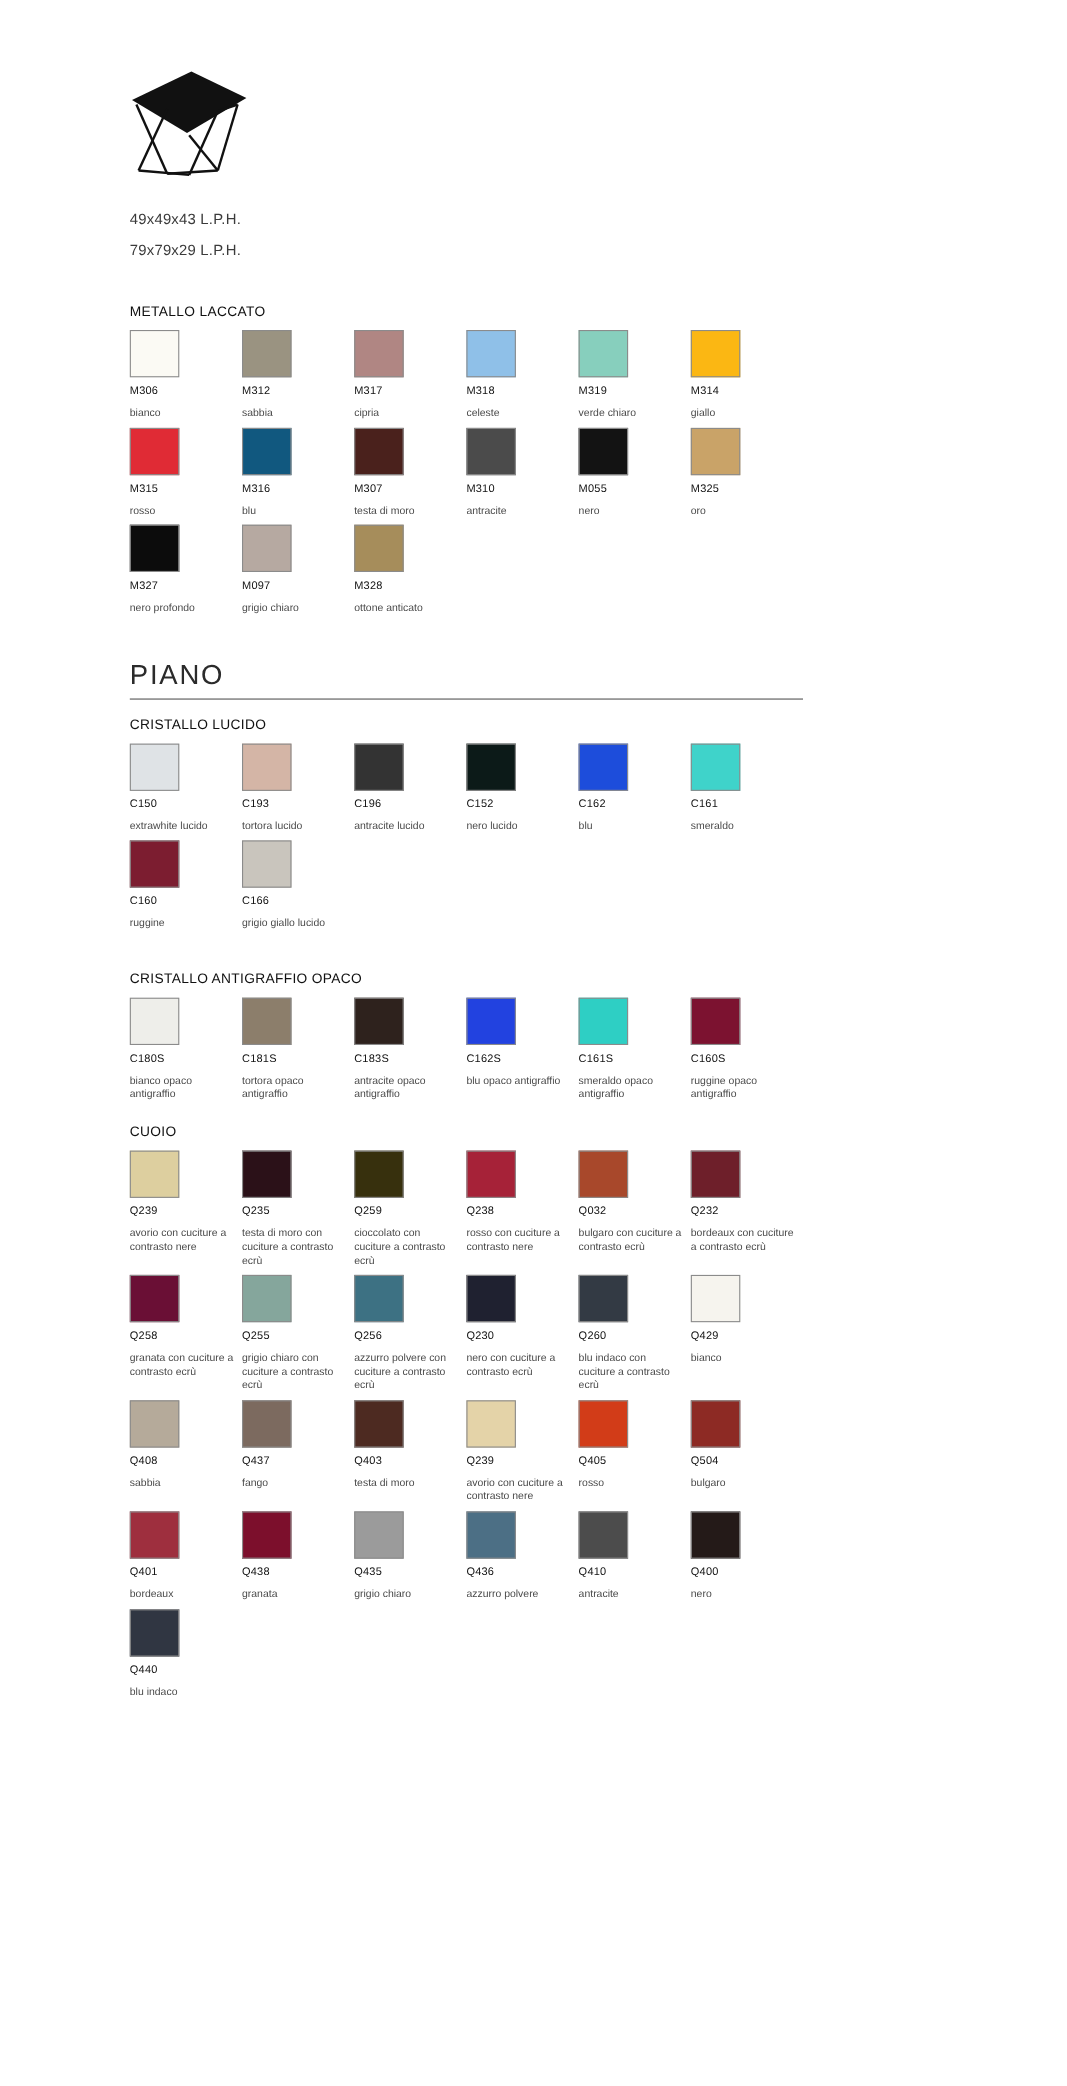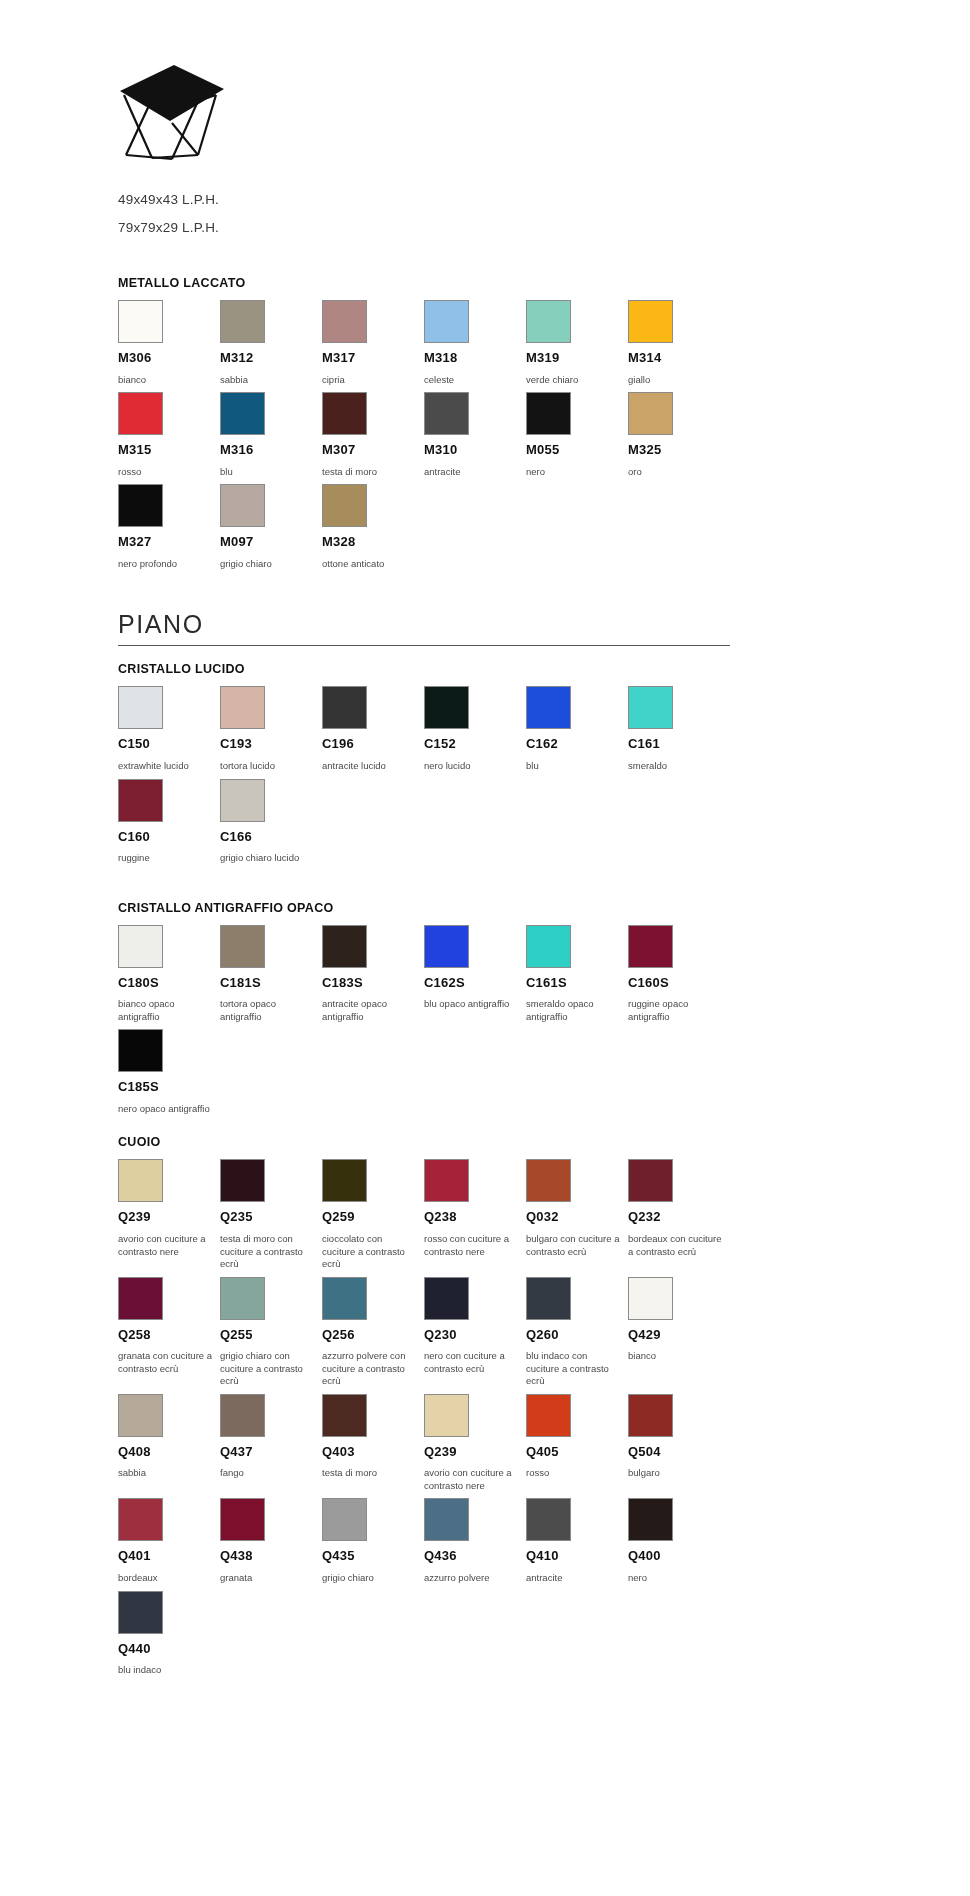--- a/index.html
+++ b/index.html
@@ -63,21 +63,21 @@
     font-family: "Liberation Serif", serif;
     font-style: italic;
     font-size: 14px;
     color: #9a9a9a;
     letter-spacing: 0.3px;
   }
 
   .group-title {
     margin: 16px 0 10px 118px;
     font-size: 12.5px;
-    font-weight: bold;
+    font-weight: normal;
     letter-spacing: 0.3px;
     color: #111;
   }
 
   
   .swatch-grid {
     margin-left: 118px;
     margin-right: 30px;
     display: grid;
     grid-template-columns: repeat(6, 102px);
@@ -89,22 +89,22 @@
     margin-bottom: 6px;
   }
   .swatch-chip {
     width: 45px;
     height: 43px;
     border: 1px solid #8b8b8b;
     box-sizing: border-box;
   }
   .swatch-code {
     margin-top: 7px;
-    font-size: 13px;
-    font-weight: bold;
+    font-size: 10px;
+    font-weight: normal;
     letter-spacing: 0.2px;
     color: #111;
     line-height: 1.2;
   }
   .swatch-desc {
     margin-top: 8px;
     font-size: 9.5px;
     line-height: 1.32;
     color: #4a4a4a;
     padding-right: 8px;
@@ -252,21 +252,21 @@
         <div class="swatch-desc">smeraldo</div>
       </div>
       <div class="swatch-cell">
         <div class="swatch-chip" style="background: rgb(124, 29, 48);"></div>
         <div class="swatch-code">C160</div>
         <div class="swatch-desc">ruggine</div>
       </div>
       <div class="swatch-cell">
         <div class="swatch-chip" style="background: rgb(201, 197, 189);"></div>
         <div class="swatch-code">C166</div>
-        <div class="swatch-desc">grigio chiaro lucido</div>
+        <div class="swatch-desc">grigio giallo lucido</div>
       </div>
     </div>
     <div class="group-title" style="margin-top: 30px;">CRISTALLO ANTIGRAFFIO OPACO</div>
     <div class="swatch-grid">
       <div class="swatch-cell">
         <div class="swatch-chip" style="background: rgb(238, 238, 234);"></div>
         <div class="swatch-code">C180S</div>
         <div class="swatch-desc">bianco opaco antigraffio</div>
       </div>
       <div class="swatch-cell">
@@ -287,25 +287,20 @@
       <div class="swatch-cell">
         <div class="swatch-chip" style="background: rgb(46, 207, 196);"></div>
         <div class="swatch-code">C161S</div>
         <div class="swatch-desc">smeraldo opaco antigraffio</div>
       </div>
       <div class="swatch-cell">
         <div class="swatch-chip" style="background: rgb(124, 18, 48);"></div>
         <div class="swatch-code">C160S</div>
         <div class="swatch-desc">ruggine opaco antigraffio</div>
       </div>
-      <div class="swatch-cell">
-        <div class="swatch-chip" style="background: rgb(7, 7, 7);"></div>
-        <div class="swatch-code">C185S</div>
-        <div class="swatch-desc">nero opaco antigraffio</div>
-      </div>
     </div>
     <div class="group-title" style="margin-top: 14px;">CUOIO</div>
     <div class="swatch-grid">
       <div class="swatch-cell">
         <div class="swatch-chip" style="background: rgb(221, 207, 159);"></div>
         <div class="swatch-code">Q239</div>
         <div class="swatch-desc">avorio con cuciture a contrasto nere</div>
       </div>
       <div class="swatch-cell">
         <div class="swatch-chip" style="background: rgb(43, 17, 24);"></div>

